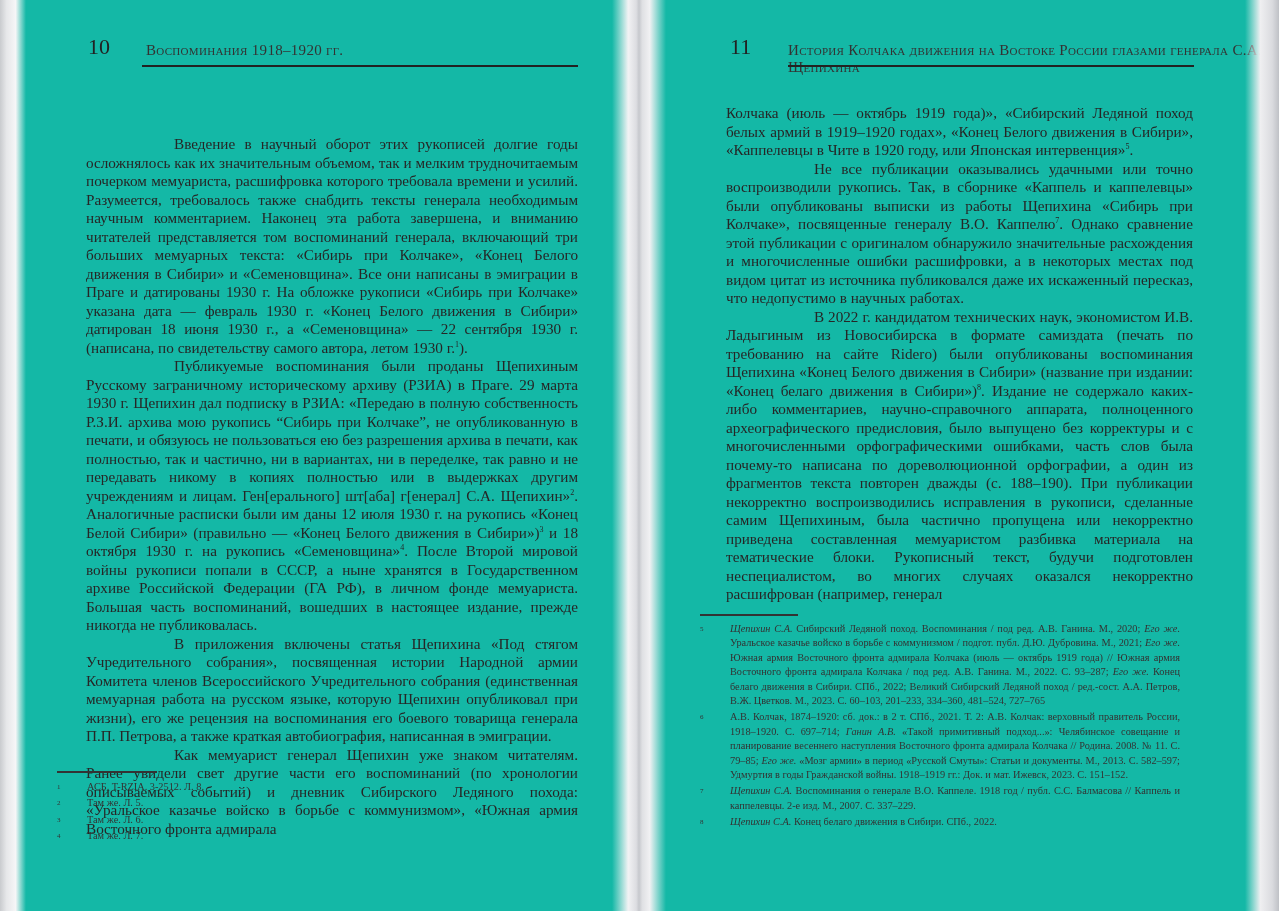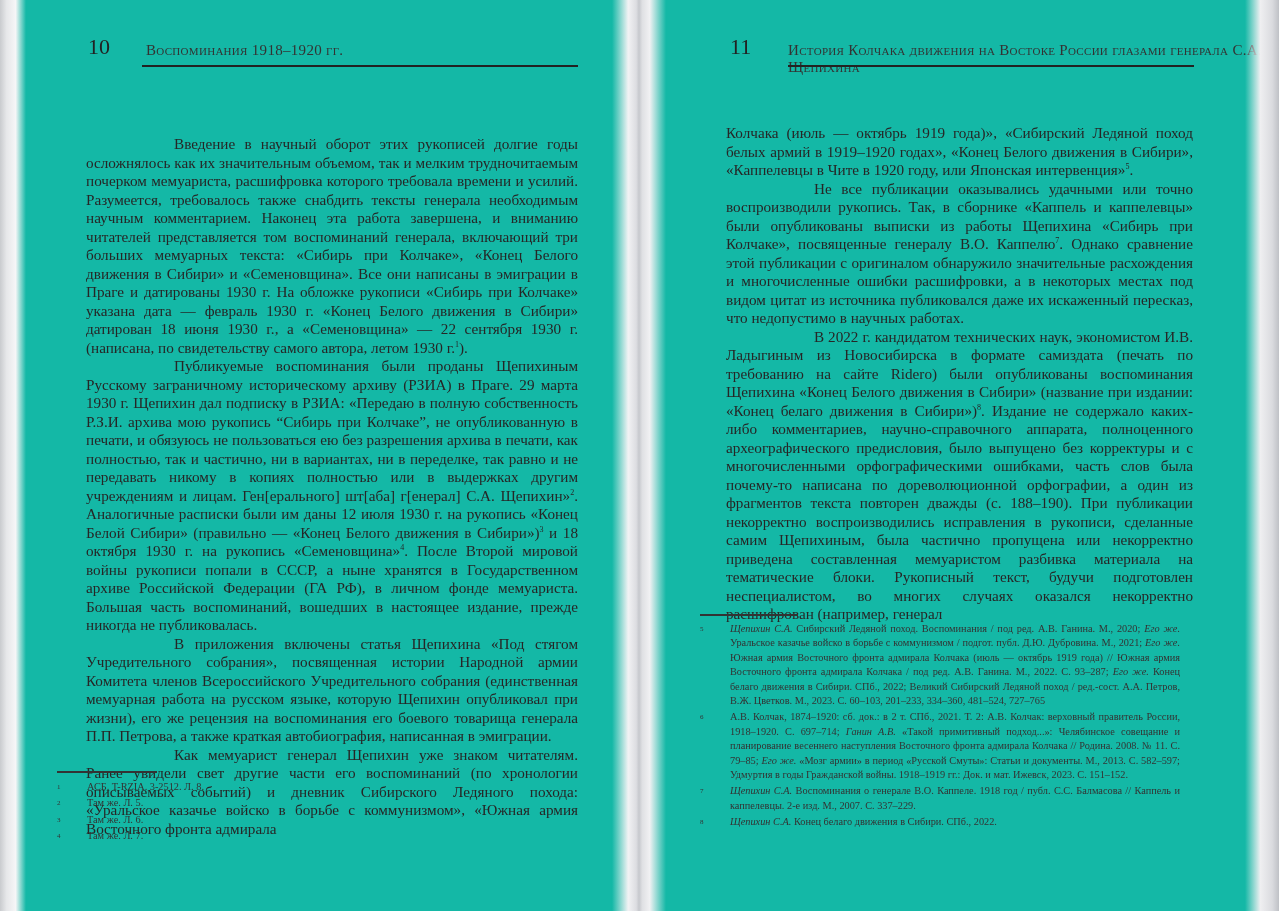--- a/index.html
+++ b/index.html
@@ -89,21 +89,21 @@
       <div class="fn"><span class="fn-num">3</span><span>Там же. Л. 6.</span></div>
       <div class="fn"><span class="fn-num">4</span><span>Там же. Л. 7.</span></div>
     </div>
   </div>
 
   <div class="page right">
     <div class="folio" style="left:92px;">11</div>
     <div class="running-head" style="left:150px;">История Колчака движения на Востоке России глазами генерала С.А. Щепихина</div>
     <div class="head-rule" style="left:150px; width:406px;"></div>
 
-    <div class="body-text" style="left:88px; top:104px; width:467px;margin-top:20px;">
+    <div class="body-text" style="left:88px; top:104px; width:467px;">
       <p class="noindent"><span>Колчака (июль — октябрь 1919 года)», «Сибирский Ледяной поход белых армий в 1919–1920 годах», «Конец Белого движения в Сибири», «Каппелевцы в Чите в 1920 году, или Японская интервенция»</span><sup>5</sup><span>.</span></p>
       <p class="indent"><span>Не все публикации оказывались удачными или точно воспроизводили рукопись. Так, в сборнике «Каппель и каппелевцы» были опубликованы выписки из работы Щепихина «Сибирь при Колчаке», посвященные генералу В.О. Каппелю</span><sup>7</sup><span>. Однако сравнение этой публикации с оригиналом обнаружило значительные расхождения и многочисленные ошибки расшифровки, а в некоторых местах под видом цитат из источника публиковался даже их искаженный пересказ, что недопустимо в научных работах.</span></p>
       <p class="indent"><span>В 2022 г. кандидатом технических наук, экономистом И.В. Ладыгиным из Новосибирска в формате самиздата (печать по требованию на сайте Ridero) были опубликованы воспоминания Щепихина «Конец Белого движения в Сибири» (название при издании: «Конец белаго движения в Сибири»)</span><sup>8</sup><span>. Издание не содержало каких-либо комментариев, научно-справочного аппарата, полноценного археографического предисловия, было выпущено без корректуры и с многочисленными орфографическими ошибками, часть слов была почему-то написана по дореволюционной орфографии, а один из фрагментов текста повторен дважды (с. 188–190). При публикации некорректно воспроизводились исправления в рукописи, сделанные самим Щепихиным, была частично пропущена или некорректно приведена составленная мемуаристом разбивка материала на тематические блоки. Рукописный текст, будучи подготовлен неспециалистом, во многих случаях оказался некорректно расшифрован (например, генерал</span></p>
     </div>
 
     <div class="fn-rule" style="left:62px; top:614px; width:98px;"></div>
     <div class="footnotes" style="left:62px; top:622px; width:480px;">
       <div class="fn"><span class="fn-num">5</span><i>Щепихин С.А.</i><span> Сибирский Ледяной поход. Воспоминания / под ред. А.В. Ганина. М., 2020; </span><i>Его же.</i><span> Уральское казачье войско в борьбе с коммунизмом / подгот. публ. Д.Ю. Дубровина. М., 2021; </span><i>Его же.</i><span> Южная армия Восточного фронта адмирала Колчака (июль — октябрь 1919 года) // Южная армия Восточного фронта адмирала Колчака / под ред. А.В. Ганина. М., 2022. С. 93–287; </span><i>Его же.</i><span> Конец белаго движения в Сибири. СПб., 2022; Великий Сибирский Ледяной поход / ред.-сост. А.А. Петров, В.Ж. Цветков. М., 2023. С. 60–103, 201–233, 334–360, 481–524, 727–765</span></div>
       <div class="fn"><span class="fn-num">6</span><span>А.В. Колчак, 1874–1920: сб. док.: в 2 т. СПб., 2021. Т. 2: А.В. Колчак: верховный правитель России, 1918–1920. С. 697–714; </span><i>Ганин А.В.</i><span> «Такой примитивный подход...»: Челябинское совещание и планирование весеннего наступления Восточного фронта адмирала Колчака // Родина. 2008. № 11. С. 79–85; </span><i>Его же.</i><span> «Мозг армии» в период «Русской Смуты»: Статьи и документы. М., 2013. С. 582–597; Удмуртия в годы Гражданской войны. 1918–1919 гг.: Док. и мат. Ижевск, 2023. С. 151–152.</span></div>
       <div class="fn"><span class="fn-num">7</span><i>Щепихин С.А.</i><span> Воспоминания о генерале В.О. Каппеле. 1918 год / публ. С.С. Балмасова // Каппель и каппелевцы. 2-е изд. М., 2007. С. 337–229.</span></div>

